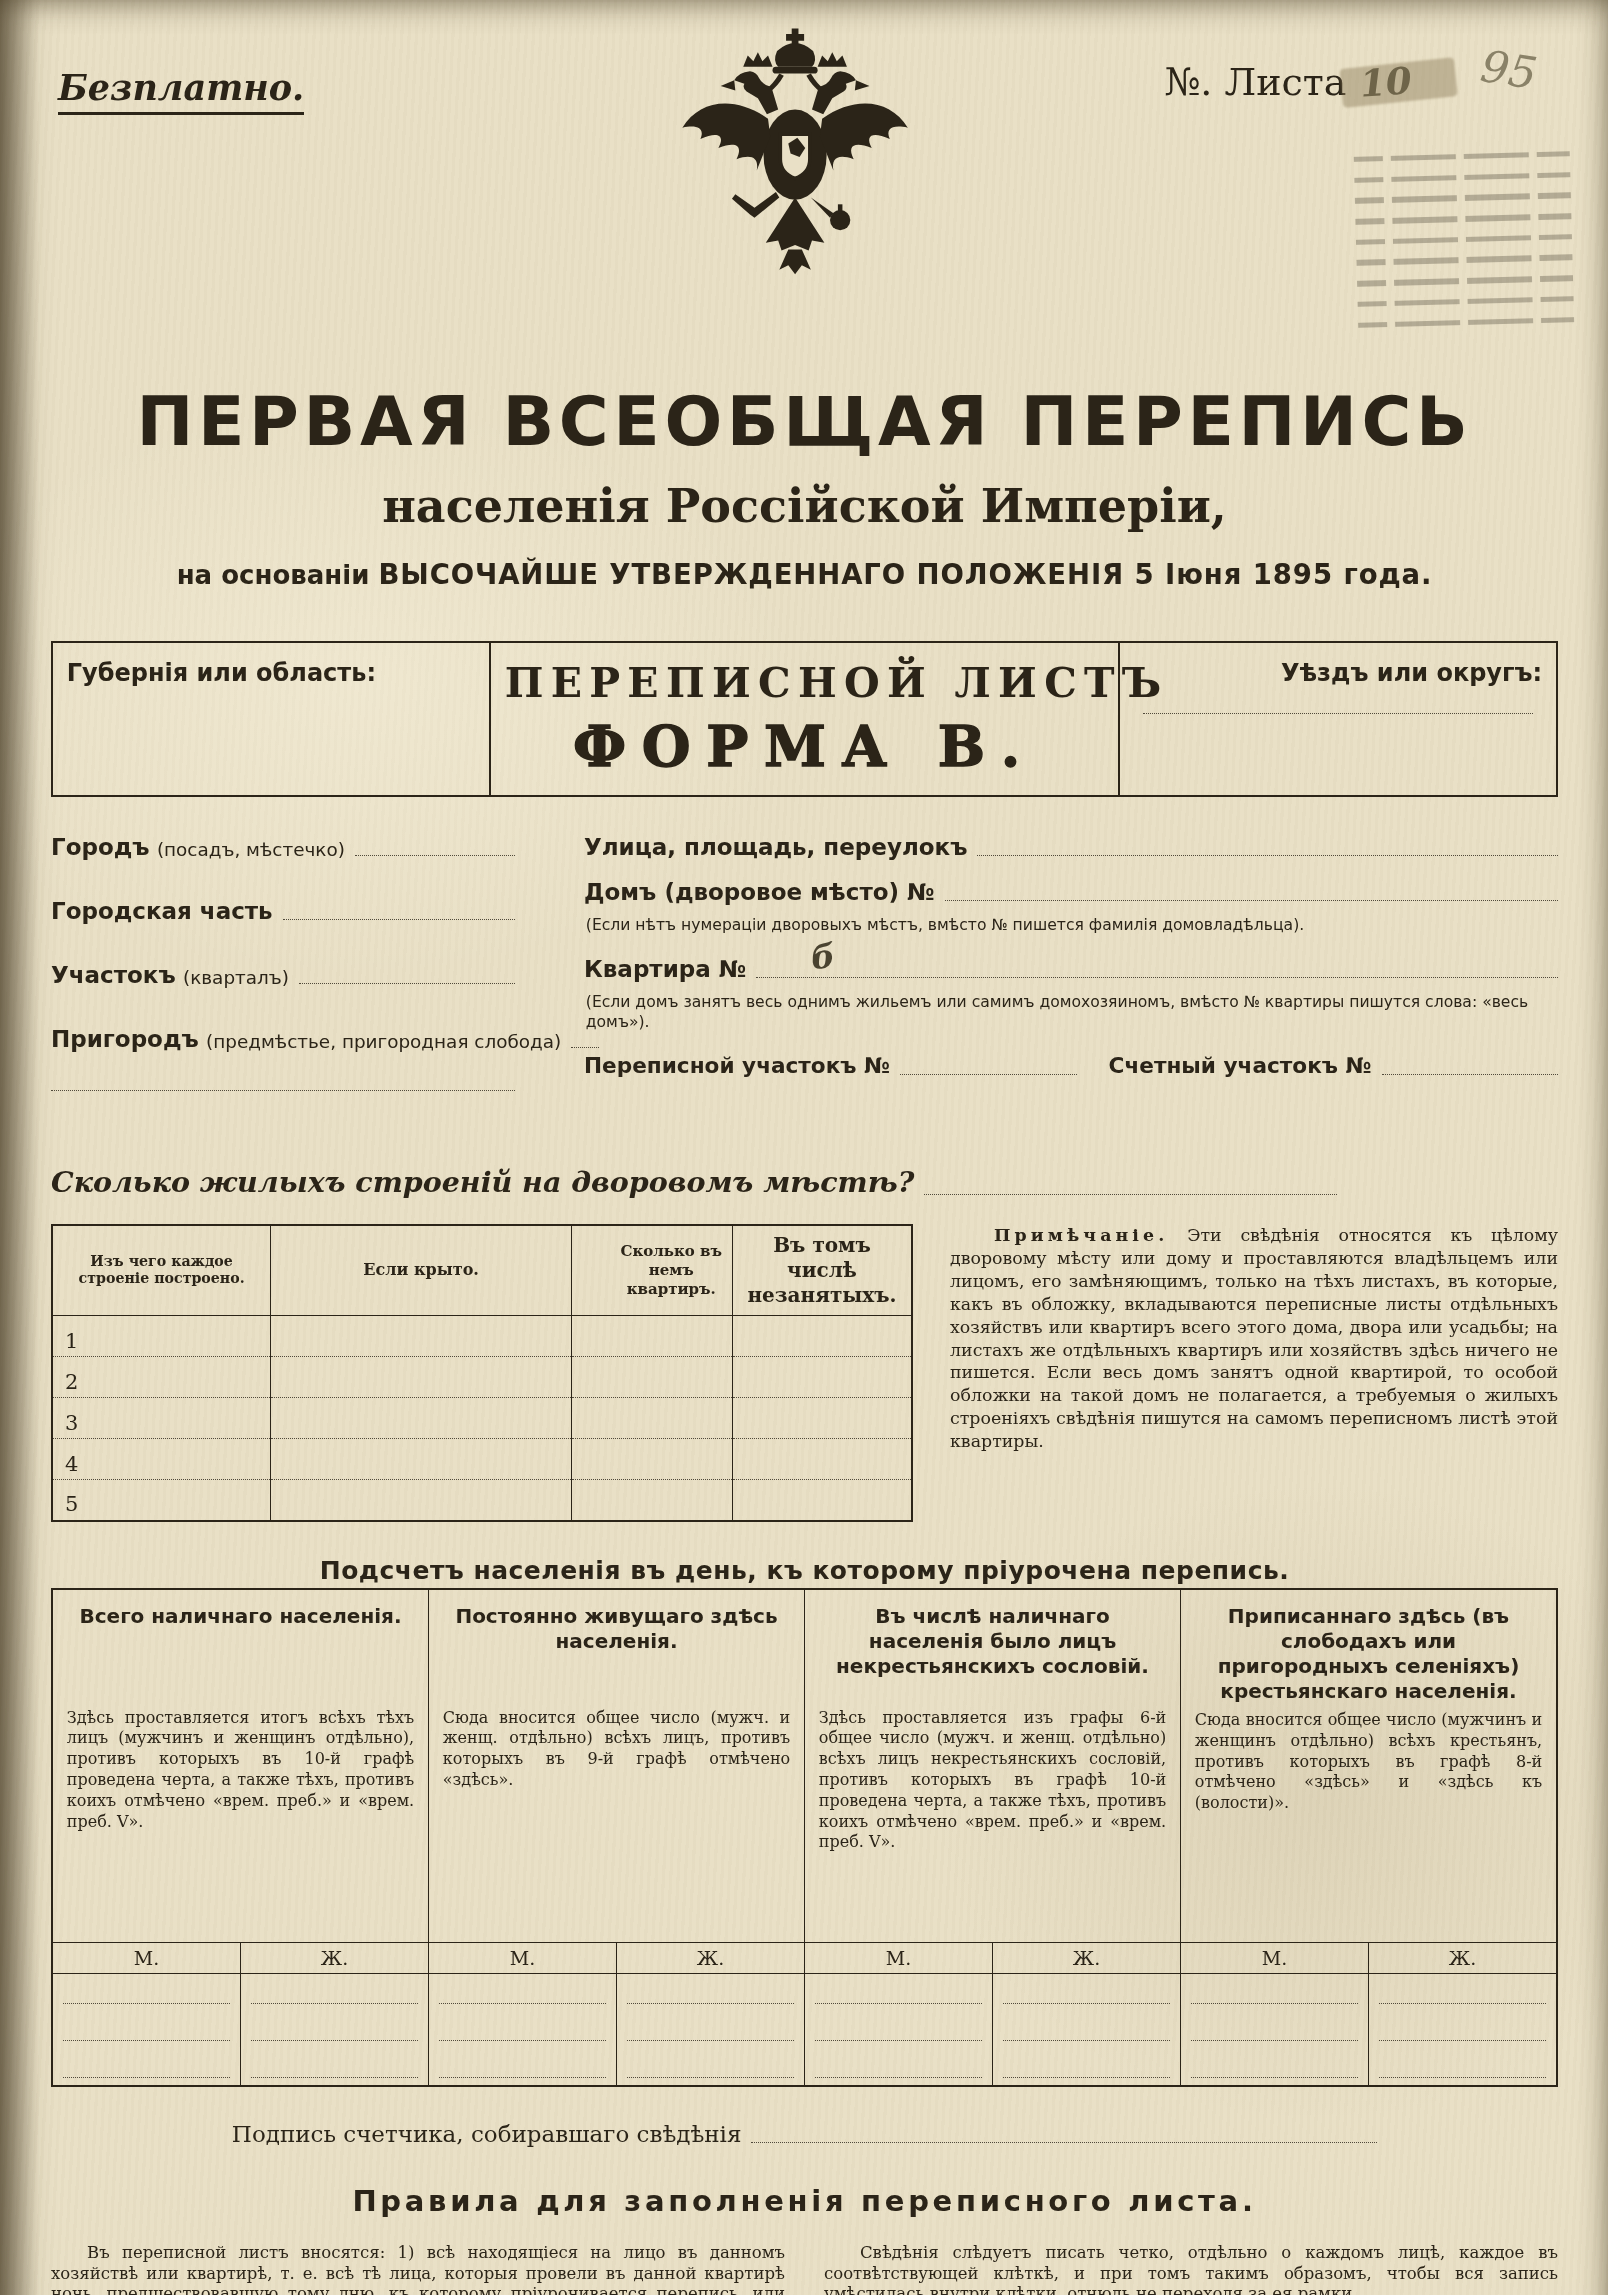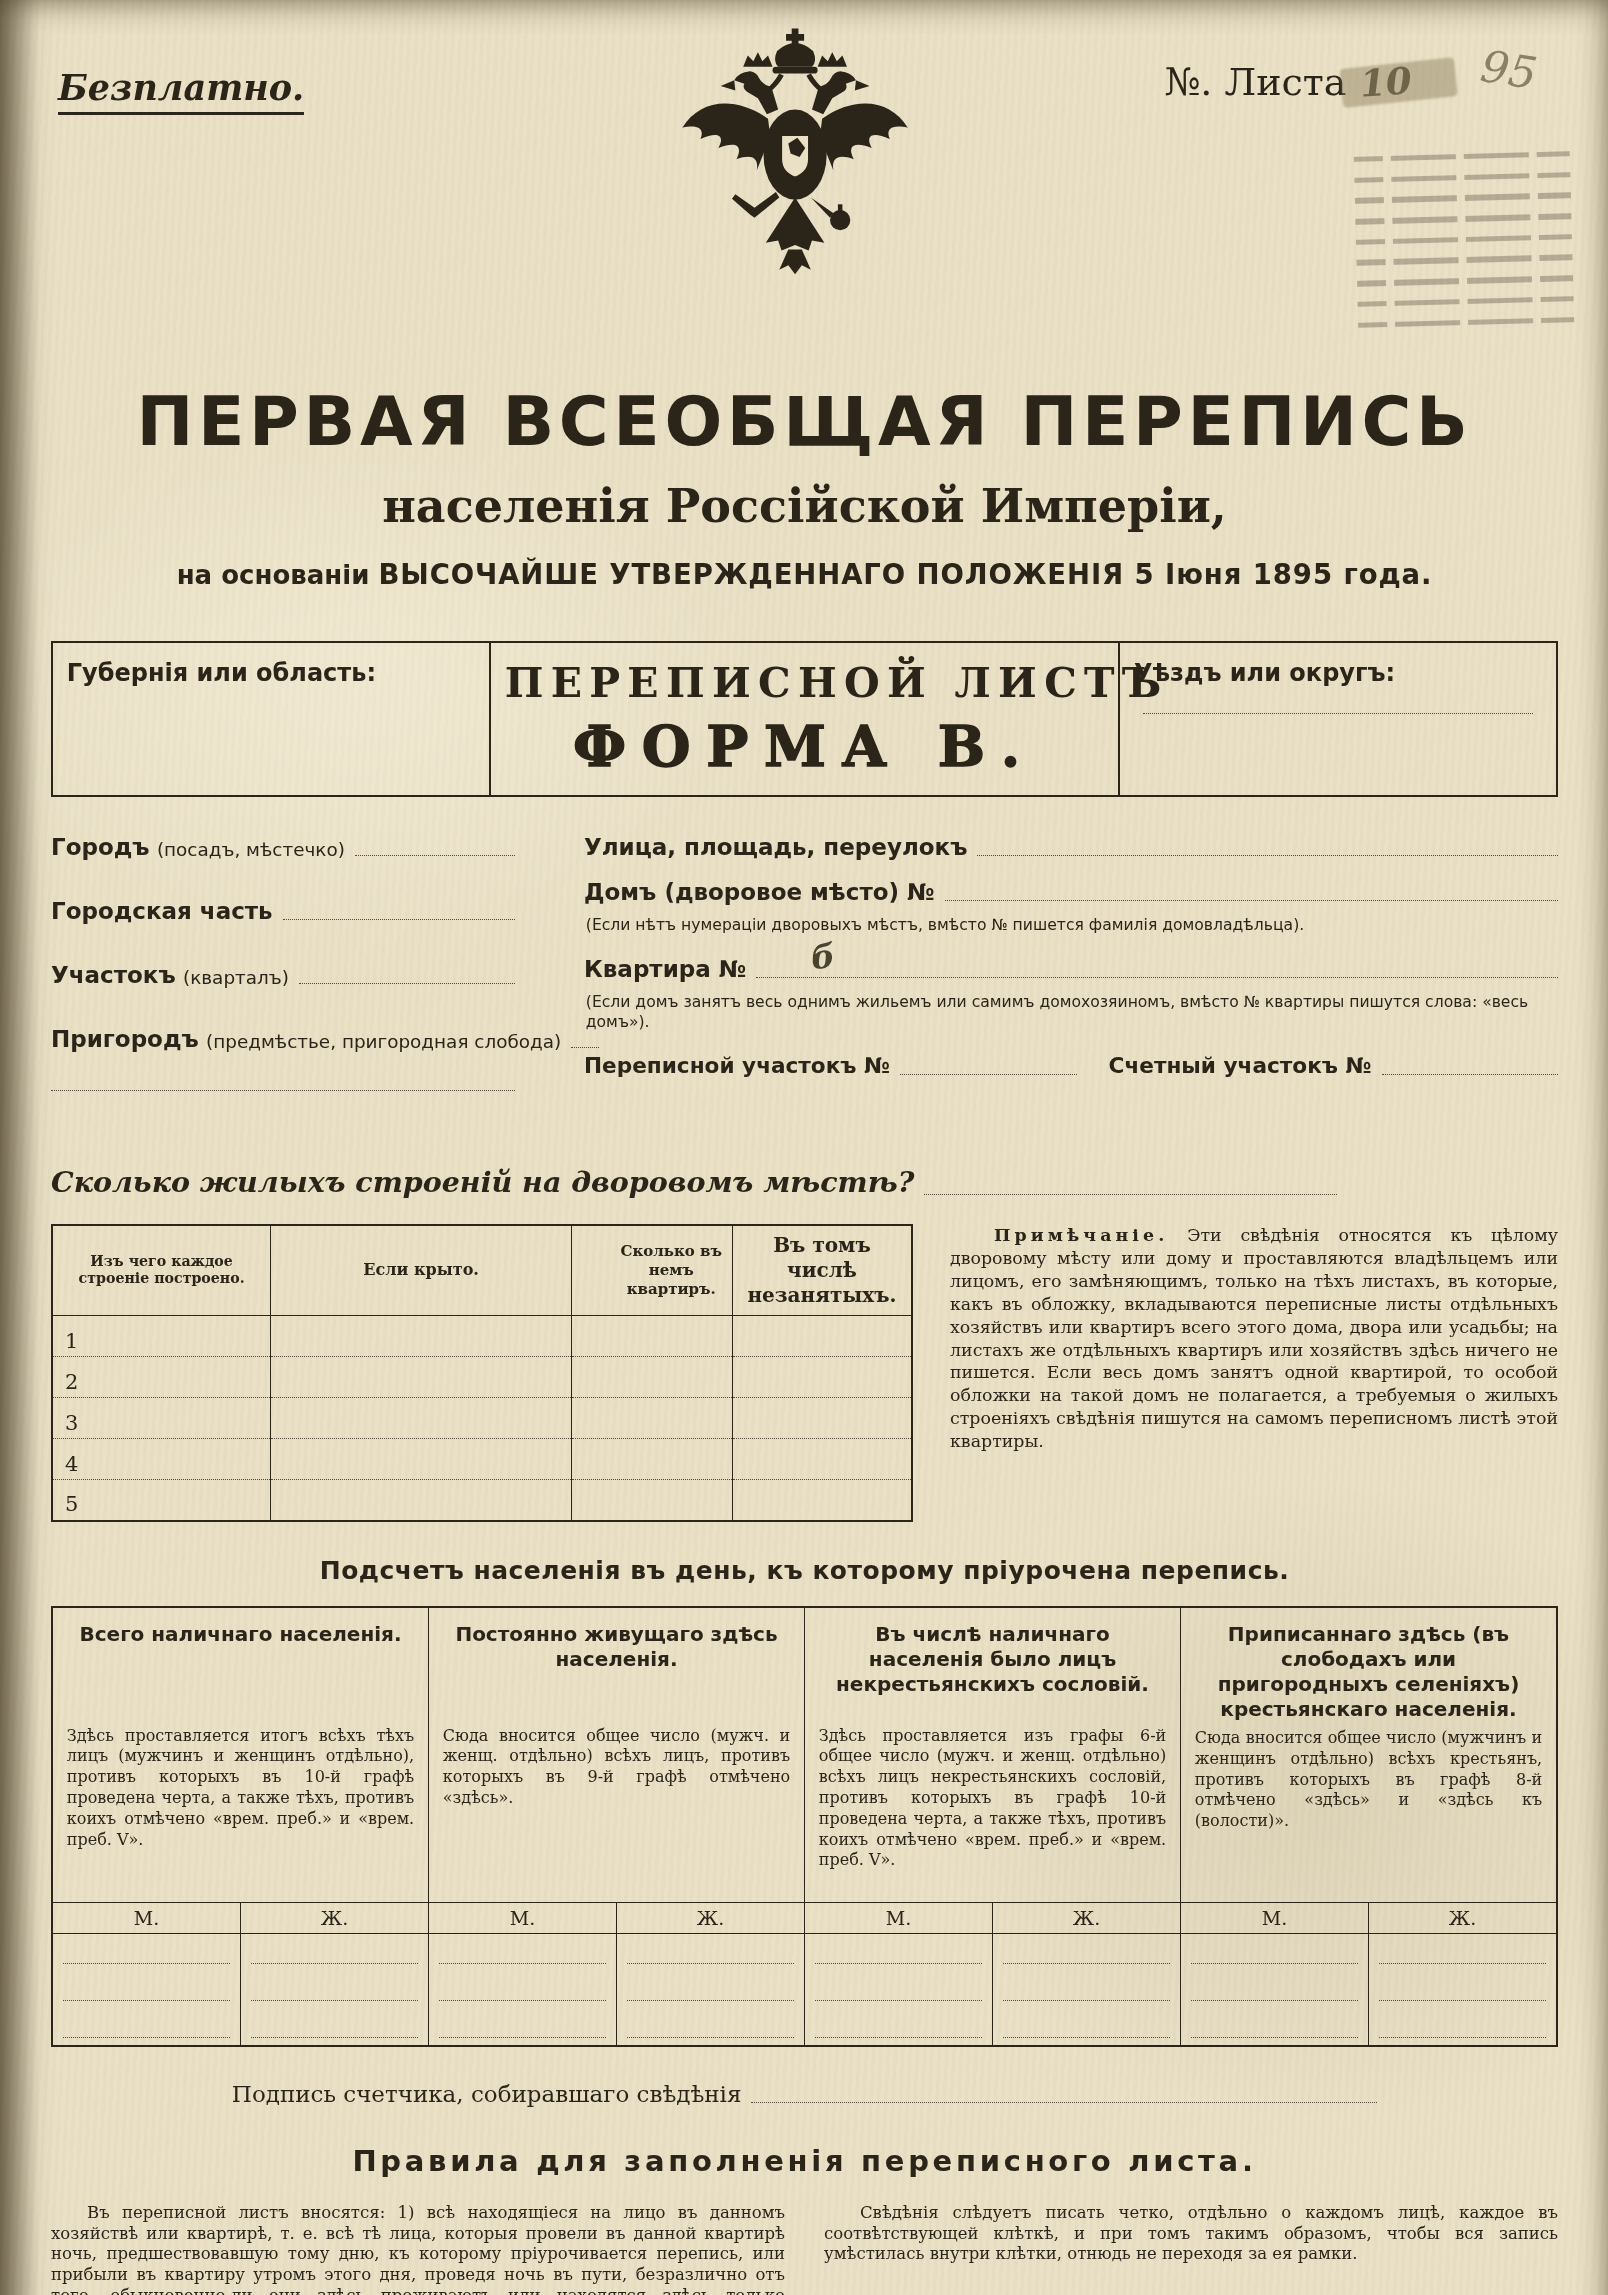--- a/index.html
+++ b/index.html
@@ -72,21 +72,21 @@
   .t3 .caps{font-size:27.5px;letter-spacing:0.9px;}
 
   
   .hbox{
     margin-top:51px;border:2.8px solid var(--ink);
     display:grid;grid-template-columns:29% 42% 29%;min-height:138px;
   }
   .hbox .cell{padding:15.6px 13.8px;}
   .hbox .cell.mid{border-left:2.3px solid var(--ink);border-right:2.3px solid var(--ink);text-align:center;}
   .glabel{font:700 24px "DejaVu Sans",sans-serif;}
-  .ulabel{font:700 24px "DejaVu Sans",sans-serif;text-align:left;display:block;}
+  .ulabel{font:700 24px "DejaVu Sans",sans-serif;text-align:right;display:block;}
   .uline{margin:25px 9.2px 0;border-bottom:1.8px dotted var(--dot);height:1.8px;}
   .ptitle{font:700 41px "DejaVu Serif",serif;letter-spacing:7.3px;white-space:nowrap;}
   .ftitle{
     font:700 56px "DejaVu Serif",serif;letter-spacing:15.6px;margin-top:6.4px;white-space:nowrap;
     -webkit-text-stroke:1.4px var(--ink);
   }
 
   
   .addr{display:flex;margin-top:37px;}
   .addr-l{width:464px;flex:none;}
@@ -125,21 +125,21 @@
   .note-par{
     flex:1;margin-left:37px;font:400 17.4px "DejaVu Serif",serif;line-height:1.32;
     text-align:justify;text-indent:44px;
   }
   .note-title{font-weight:700;letter-spacing:4.1px;}
 
   
   .count-heading{
     text-align:center;font:700 25px "DejaVu Sans",sans-serif;margin-top:34px;letter-spacing:0.5px;
   }
-  .count-table{display:flex;border:2.8px solid var(--ink);margin-top:21px;height:441px;}
+  .count-table{display:flex;border:2.8px solid var(--ink);margin-top:3px;height:499px;}
   .count-col{flex:1;display:flex;flex-direction:column;}
   .count-col + .count-col{border-left:1.8px solid var(--ink);}
   .count-head{
     font:700 20px "DejaVu Sans",sans-serif;text-align:center;
     padding:13.8px 12px 3.7px;min-height:115px;line-height:1.25;
   }
   .count-body{
     font:400 16px "DejaVu Serif",serif;text-align:justify;line-height:1.3;
     padding:2.8px 13.8px 11px;flex:1;
   }

